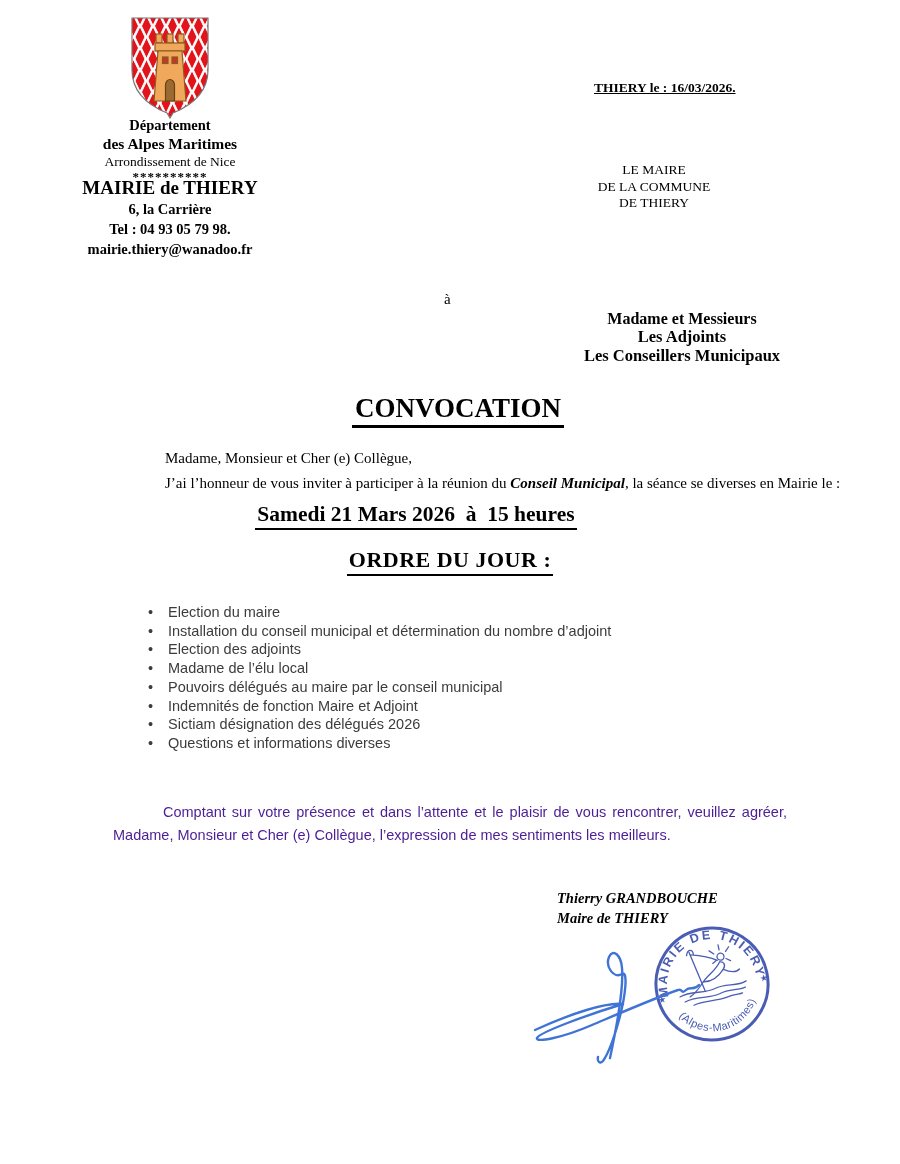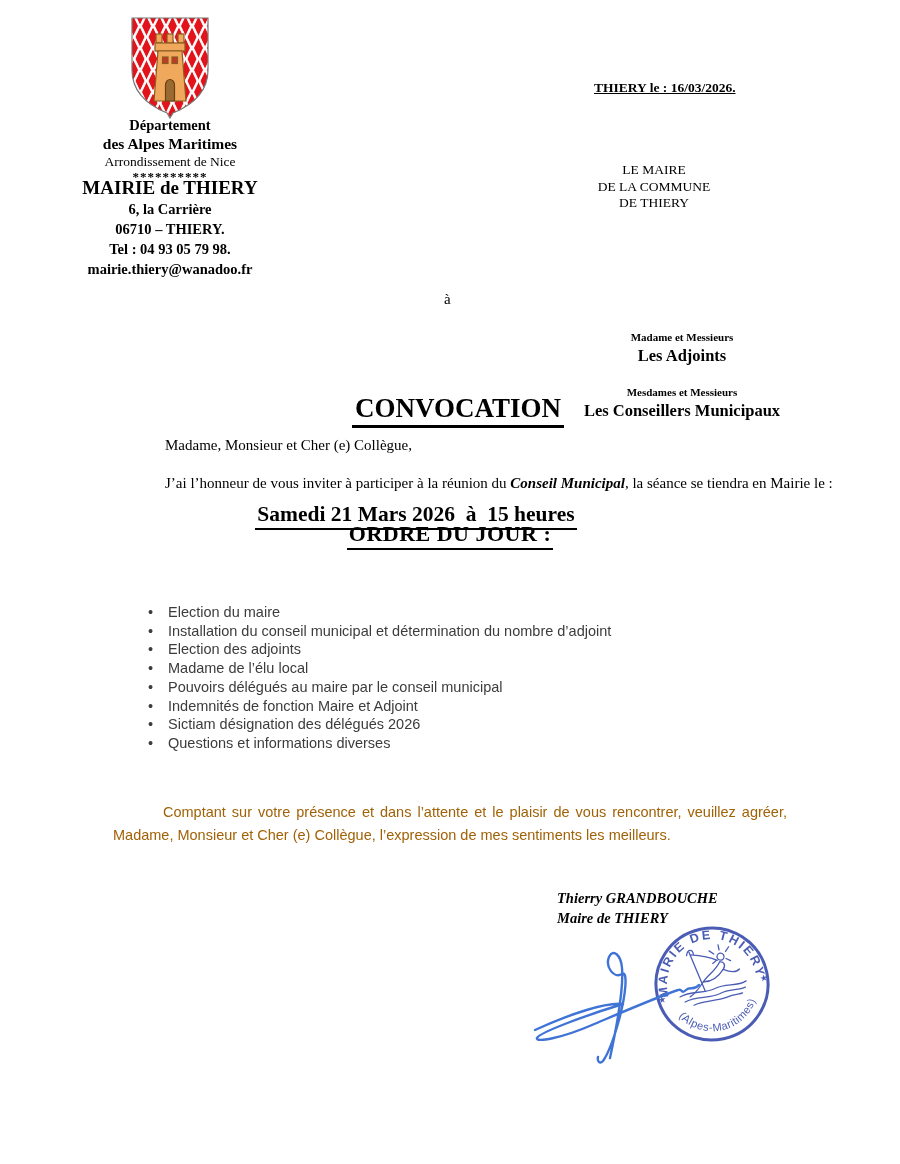--- a/index.html
+++ b/index.html
@@ -16,40 +16,40 @@
   .dept-l3{font-size:13.5px;line-height:17px;}
   .dept-stars{font-weight:bold;font-size:13px;letter-spacing:1px;line-height:14px;}
   .mairie-block{left:50px;top:176px;width:240px;text-align:center;font-weight:bold;}
   .mairie-title{font-size:19px;line-height:23px;}
   .mairie-line{font-size:14.5px;line-height:20px;}
   
   .date-line{left:594px;top:80px;font-weight:bold;font-size:13.5px;text-decoration:underline;}
   .sender-block{left:570px;top:162px;width:168px;text-align:center;font-weight:normal;font-size:13.5px;line-height:16.5px;}
   .to-particle{left:444px;top:291px;font-size:15px;}
   .recipients{left:558px;top:310px;width:248px;text-align:center;font-weight:bold;}
-  .r-small{font-size:11px;line-height:17px;margin-top:19px;}
+  .r-small{font-size:16px;line-height:17px;}
   .r-large{font-size:16.5px;line-height:19px;}
   
   .title-row{left:8px;top:393px;width:900px;text-align:center;}
   .title-text{display:inline-block;font-weight:bold;font-size:27px;border-bottom:3px solid #000;padding:0 3px 1px;}
-  .salutation{left:165px;top:437px;font-size:15px;}
+  .salutation{left:165px;top:450px;font-size:15px;}
   .intro{left:165px;top:475px;font-size:15px;white-space:nowrap;}
   .intro b i, .bold-italic{font-weight:bold;font-style:italic;}
   .meeting-row{left:0;top:502px;width:832px;text-align:center;}
   .meeting-text{display:inline-block;font-weight:bold;font-size:21.5px;border-bottom:2.5px solid #000;padding:0 2px 1px;white-space:pre;}
-  .agenda-title-row{left:0;top:521px;width:900px;text-align:center;}
+  .agenda-title-row{left:0;top:547px;width:900px;text-align:center;}
   .agenda-title-text{display:inline-block;font-weight:bold;font-size:22px;letter-spacing:.5px;border-bottom:2.5px solid #000;padding:0 2px 1px;}
   
   .agenda{left:146px;top:603px;width:560px;margin:0;padding:0;list-style:none;
     font-family:"Liberation Sans",sans-serif;font-size:14.5px;line-height:18.7px;color:#3c3c3c;}
   .agenda li{position:relative;padding-left:22px;}
   .agenda li .bullet{position:absolute;left:2px;top:0;}
   
   .closing{left:113px;top:801px;width:674px;font-family:"Liberation Sans",sans-serif;
-    font-size:14.5px;line-height:22.5px;color:#a16207;text-align:justify;text-indent:50px;}
+    font-size:14.5px;line-height:22.5px;color:#4c1d95;text-align:justify;text-indent:50px;}
   
   .sig-block{left:557px;top:888px;font-weight:bold;font-style:italic;font-size:14.5px;line-height:20px;}
   .stamp-svg{left:652px;top:924px;}
   .sign-svg{left:510px;top:930px;}
 </style>
 </head>
 <body>
 
 <div class="page">
 
@@ -85,49 +85,47 @@
   <div class="abs dept-block">
     <div class="dept-l1">Département</div>
     <div class="dept-l2">des Alpes Maritimes</div>
     <div class="dept-l3">Arrondissement de Nice</div>
     <div class="dept-stars">**********</div>
   </div>
 
   <div class="abs mairie-block">
     <div class="mairie-title">MAIRIE de THIERY</div>
     <div class="mairie-line">6, la Carrière</div>
-    <div class="mairie-line">06710 – THIERY.</div>
     <div class="mairie-line">Tel : 04 93 05 79 98.</div>
     <div class="mairie-line">mairie.thiery@wanadoo.fr</div>
   </div>
 
   <div class="abs date-line">THIERY le : 16/03/2026.</div>
 
   <div class="abs sender-block">
     <div>LE MAIRE</div>
     <div>DE LA COMMUNE</div>
     <div>DE THIERY</div>
   </div>
 
   <div class="abs to-particle">à</div>
 
   <div class="abs recipients">
     <div class="r-small">Madame et Messieurs</div>
     <div class="r-large">Les Adjoints</div>
-    <div class="r-small">Mesdames et Messieurs</div>
     <div class="r-large">Les Conseillers Municipaux</div>
   </div>
 
   <div class="abs title-row">
     <span class="title-text">CONVOCATION</span>
   </div>
 
   <div class="abs salutation">Madame, Monsieur et Cher (e) Collègue,</div>
 
-  <div class="abs intro"><span>J’ai l’honneur de vous inviter à participer à la réunion du </span><span class="bold-italic">Conseil Municipal</span><span>, la séance se tiendra en Mairie le :</span></div>
+  <div class="abs intro"><span>J’ai l’honneur de vous inviter à participer à la réunion du </span><span class="bold-italic">Conseil Municipal</span><span>, la séance se diverses en Mairie le :</span></div>
 
   <div class="abs meeting-row">
     <span class="meeting-text">Samedi 21 Mars 2026  à  15 heures</span>
   </div>
 
   <div class="abs agenda-title-row">
     <span class="agenda-title-text">ORDRE DU JOUR :</span>
   </div>
 
   <ul class="abs agenda">

